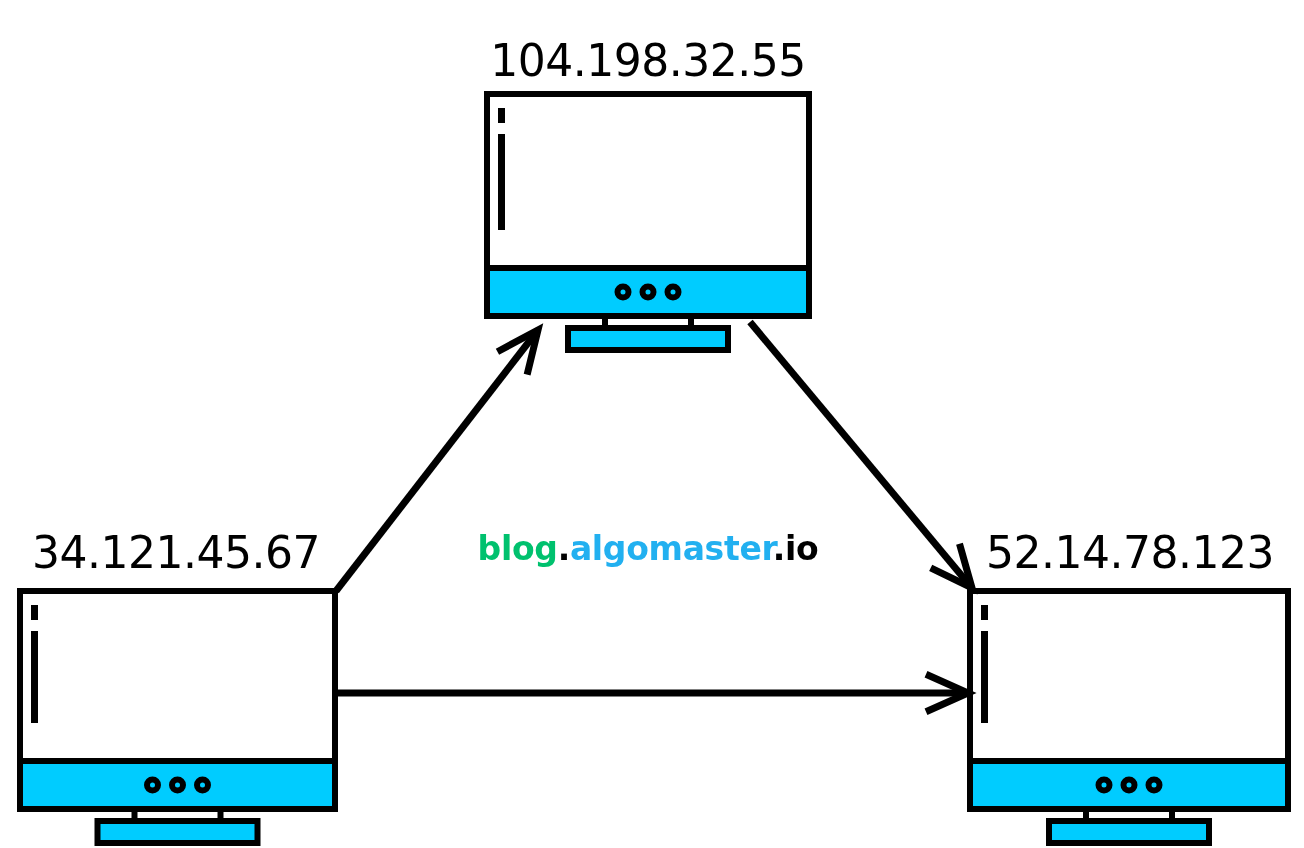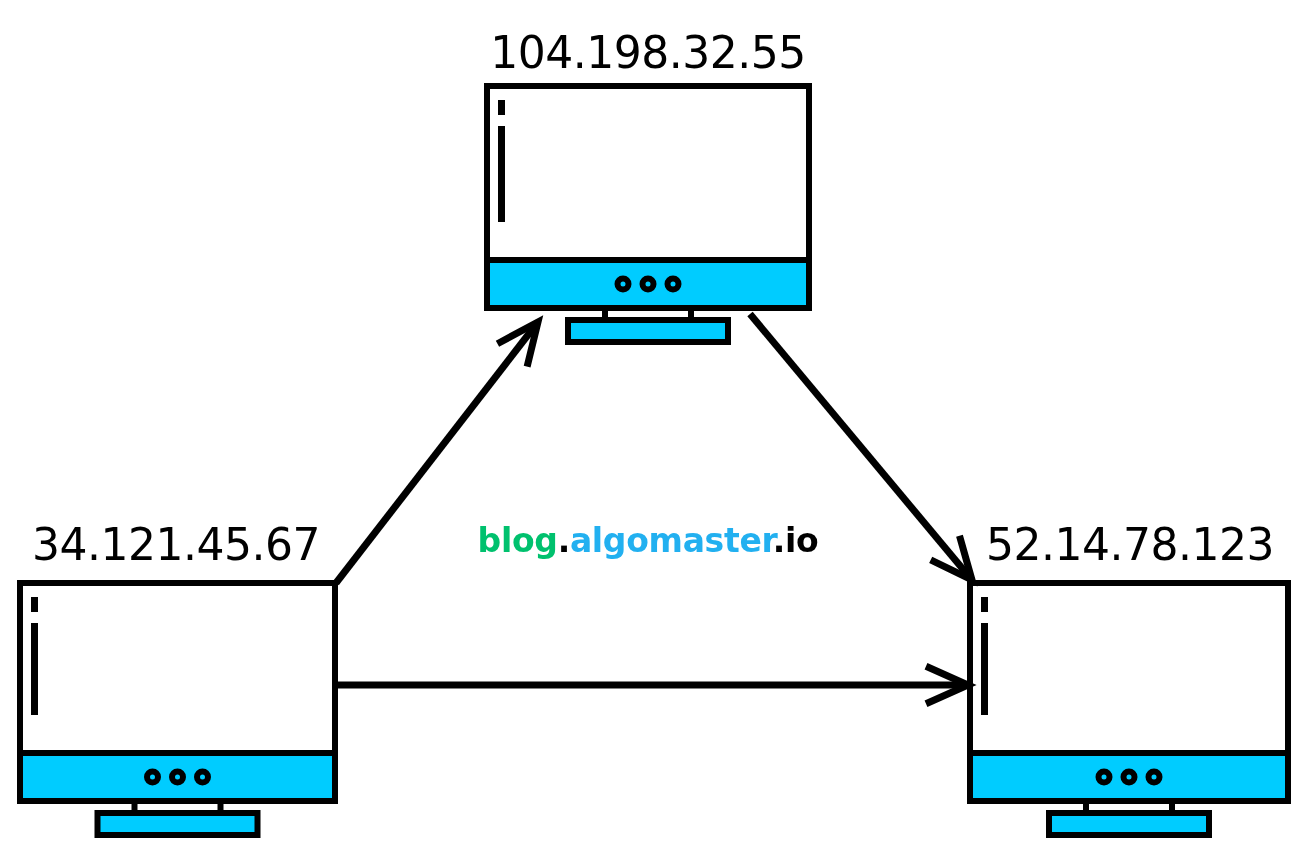--- a/index.html
+++ b/index.html
@@ -12,20 +12,21 @@
     width: 1304px;
     height: 848px;
     font-family: "DejaVu Sans", sans-serif;
     overflow: hidden;
     position: relative;
   }
   #diagram-root {
     position: relative;
     width: 1304px;
     height: 656px;
+    margin-top: 8px;
   }
   svg.diagram-canvas {
     position: absolute;
     top: 0;
     left: 0;
     width: 1304px;
     height: 848px;
     display: block;
   }
   .ip-label {

